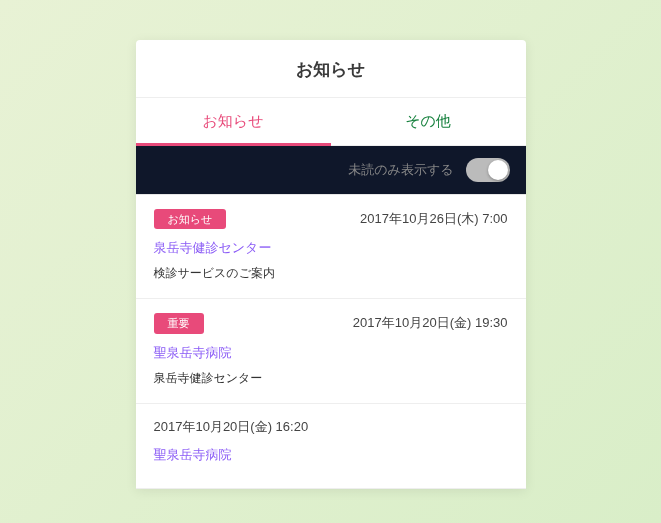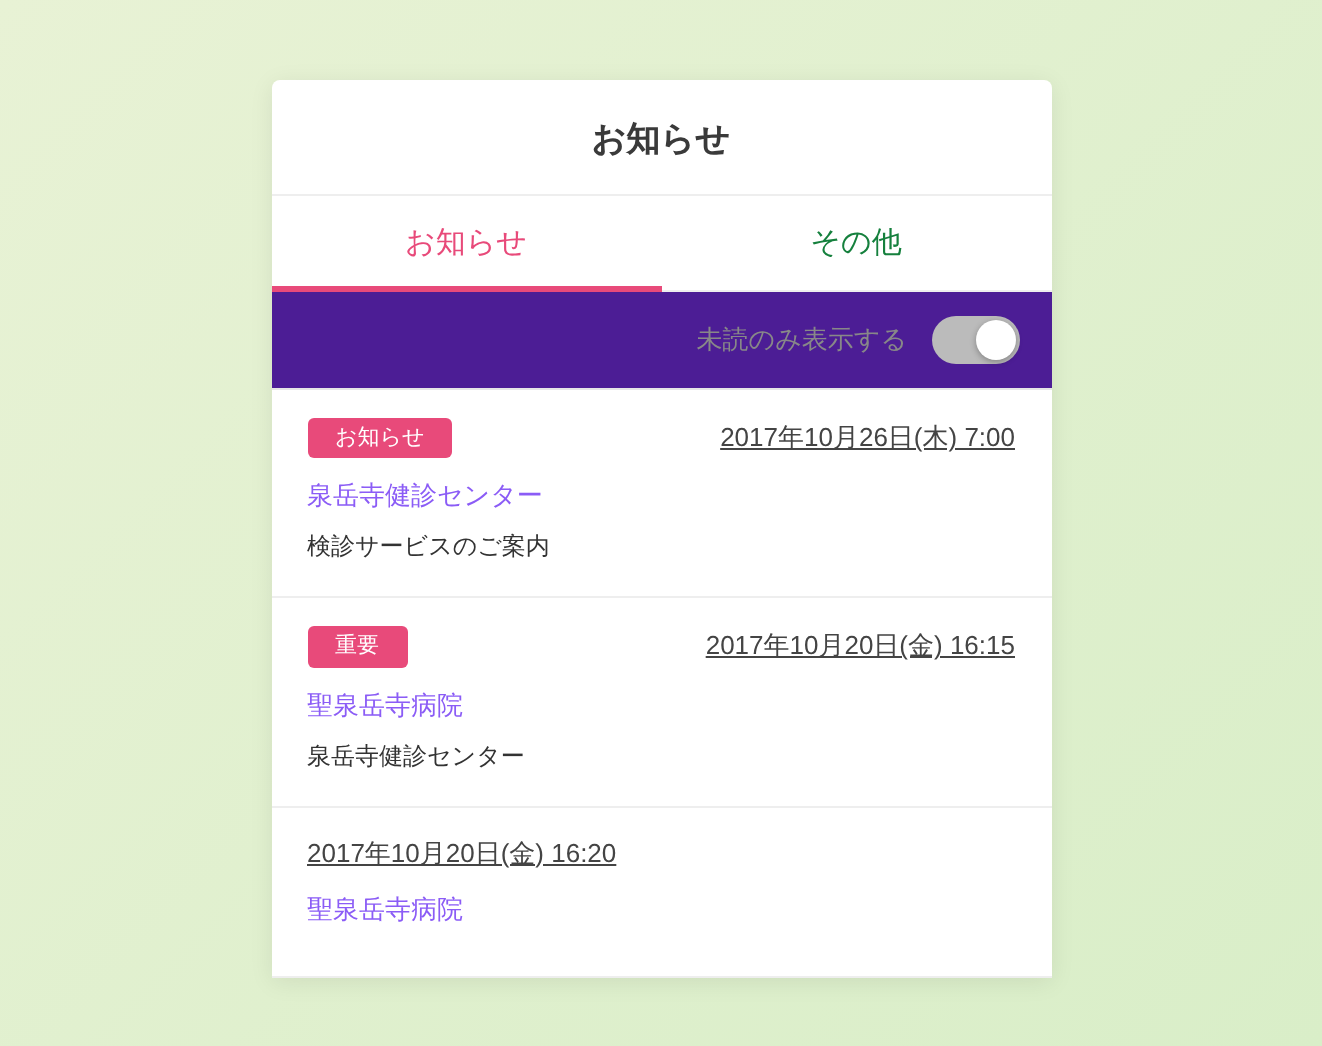--- a/index.html
+++ b/index.html
@@ -21,42 +21,42 @@
 .tab {
   flex: 1; text-align: center; padding: 14px 0; font-size: 15px;
   color: #15803d; cursor: pointer; position: relative;
 }
 .tab.active { color: #e84a7a; }
 .tab.active::after {
   content: ""; position: absolute; left: 0; right: 0; bottom: -1px;
   height: 3px; background: #e84a7a;
 }
 .filter-bar {
-  background: #4c1d95; display: flex; align-items: center;
+  background: #0f172a; display: flex; align-items: center;
   justify-content: flex-end; padding: 12px 16px; gap: 12px;
   border-bottom: 1px solid #e6e6e6;
 }
 .filter-label { font-size: 13px; color: #888; }
 .toggle {
   width: 44px; height: 24px; border-radius: 12px; background: #bbb;
   position: relative; cursor: pointer;
 }
 .toggle-knob {
   width: 20px; height: 20px; border-radius: 50%; background: #fff;
   position: absolute; top: 2px; right: 2px;
   box-shadow: 0 1px 3px rgba(0,0,0,0.3);
 }
 .list { }
 .item { padding: 14px 18px 16px; border-bottom: 1px solid #eee; }
 .item-top { display: flex; justify-content: space-between; align-items: center; margin-bottom: 10px; }
 .badge {
   background: #e84a7a; color: #fff; font-size: 11px;
   padding: 3px 14px; border-radius: 3px; line-height: 1.3;
 }
-.timestamp { font-size: 13px; color: #444; text-decoration: underline; }
+.timestamp { font-size: 13px; color: #444; }
 .sender { font-size: 13px; color: #8b5cf6; margin-bottom: 8px; }
 .subject { font-size: 12px; color: #333; }
 </style>
 </head>
 <body>
 
 <div class="card">
   <div class="header">
     <div class="header-title">お知らせ</div>
   </div>
@@ -84,21 +84,21 @@
         <span class="badge">お知らせ</span>
         <span class="timestamp">2017年10月26日(木) 7:00</span>
       </div>
       <div class="sender">泉岳寺健診センター</div>
       <div class="subject">検診サービスのご案内</div>
     </div>
 
     <div class="item">
       <div class="item-top">
         <span class="badge">重要</span>
-        <span class="timestamp">2017年10月20日(金) 16:15</span>
+        <span class="timestamp">2017年10月20日(金) 19:30</span>
       </div>
       <div class="sender">聖泉岳寺病院</div>
       <div class="subject">泉岳寺健診センター</div>
     </div>
 
     <div class="item">
       <div class="item-top">
         <span class="timestamp">2017年10月20日(金) 16:20</span>
       </div>
       <div class="sender">聖泉岳寺病院</div>

